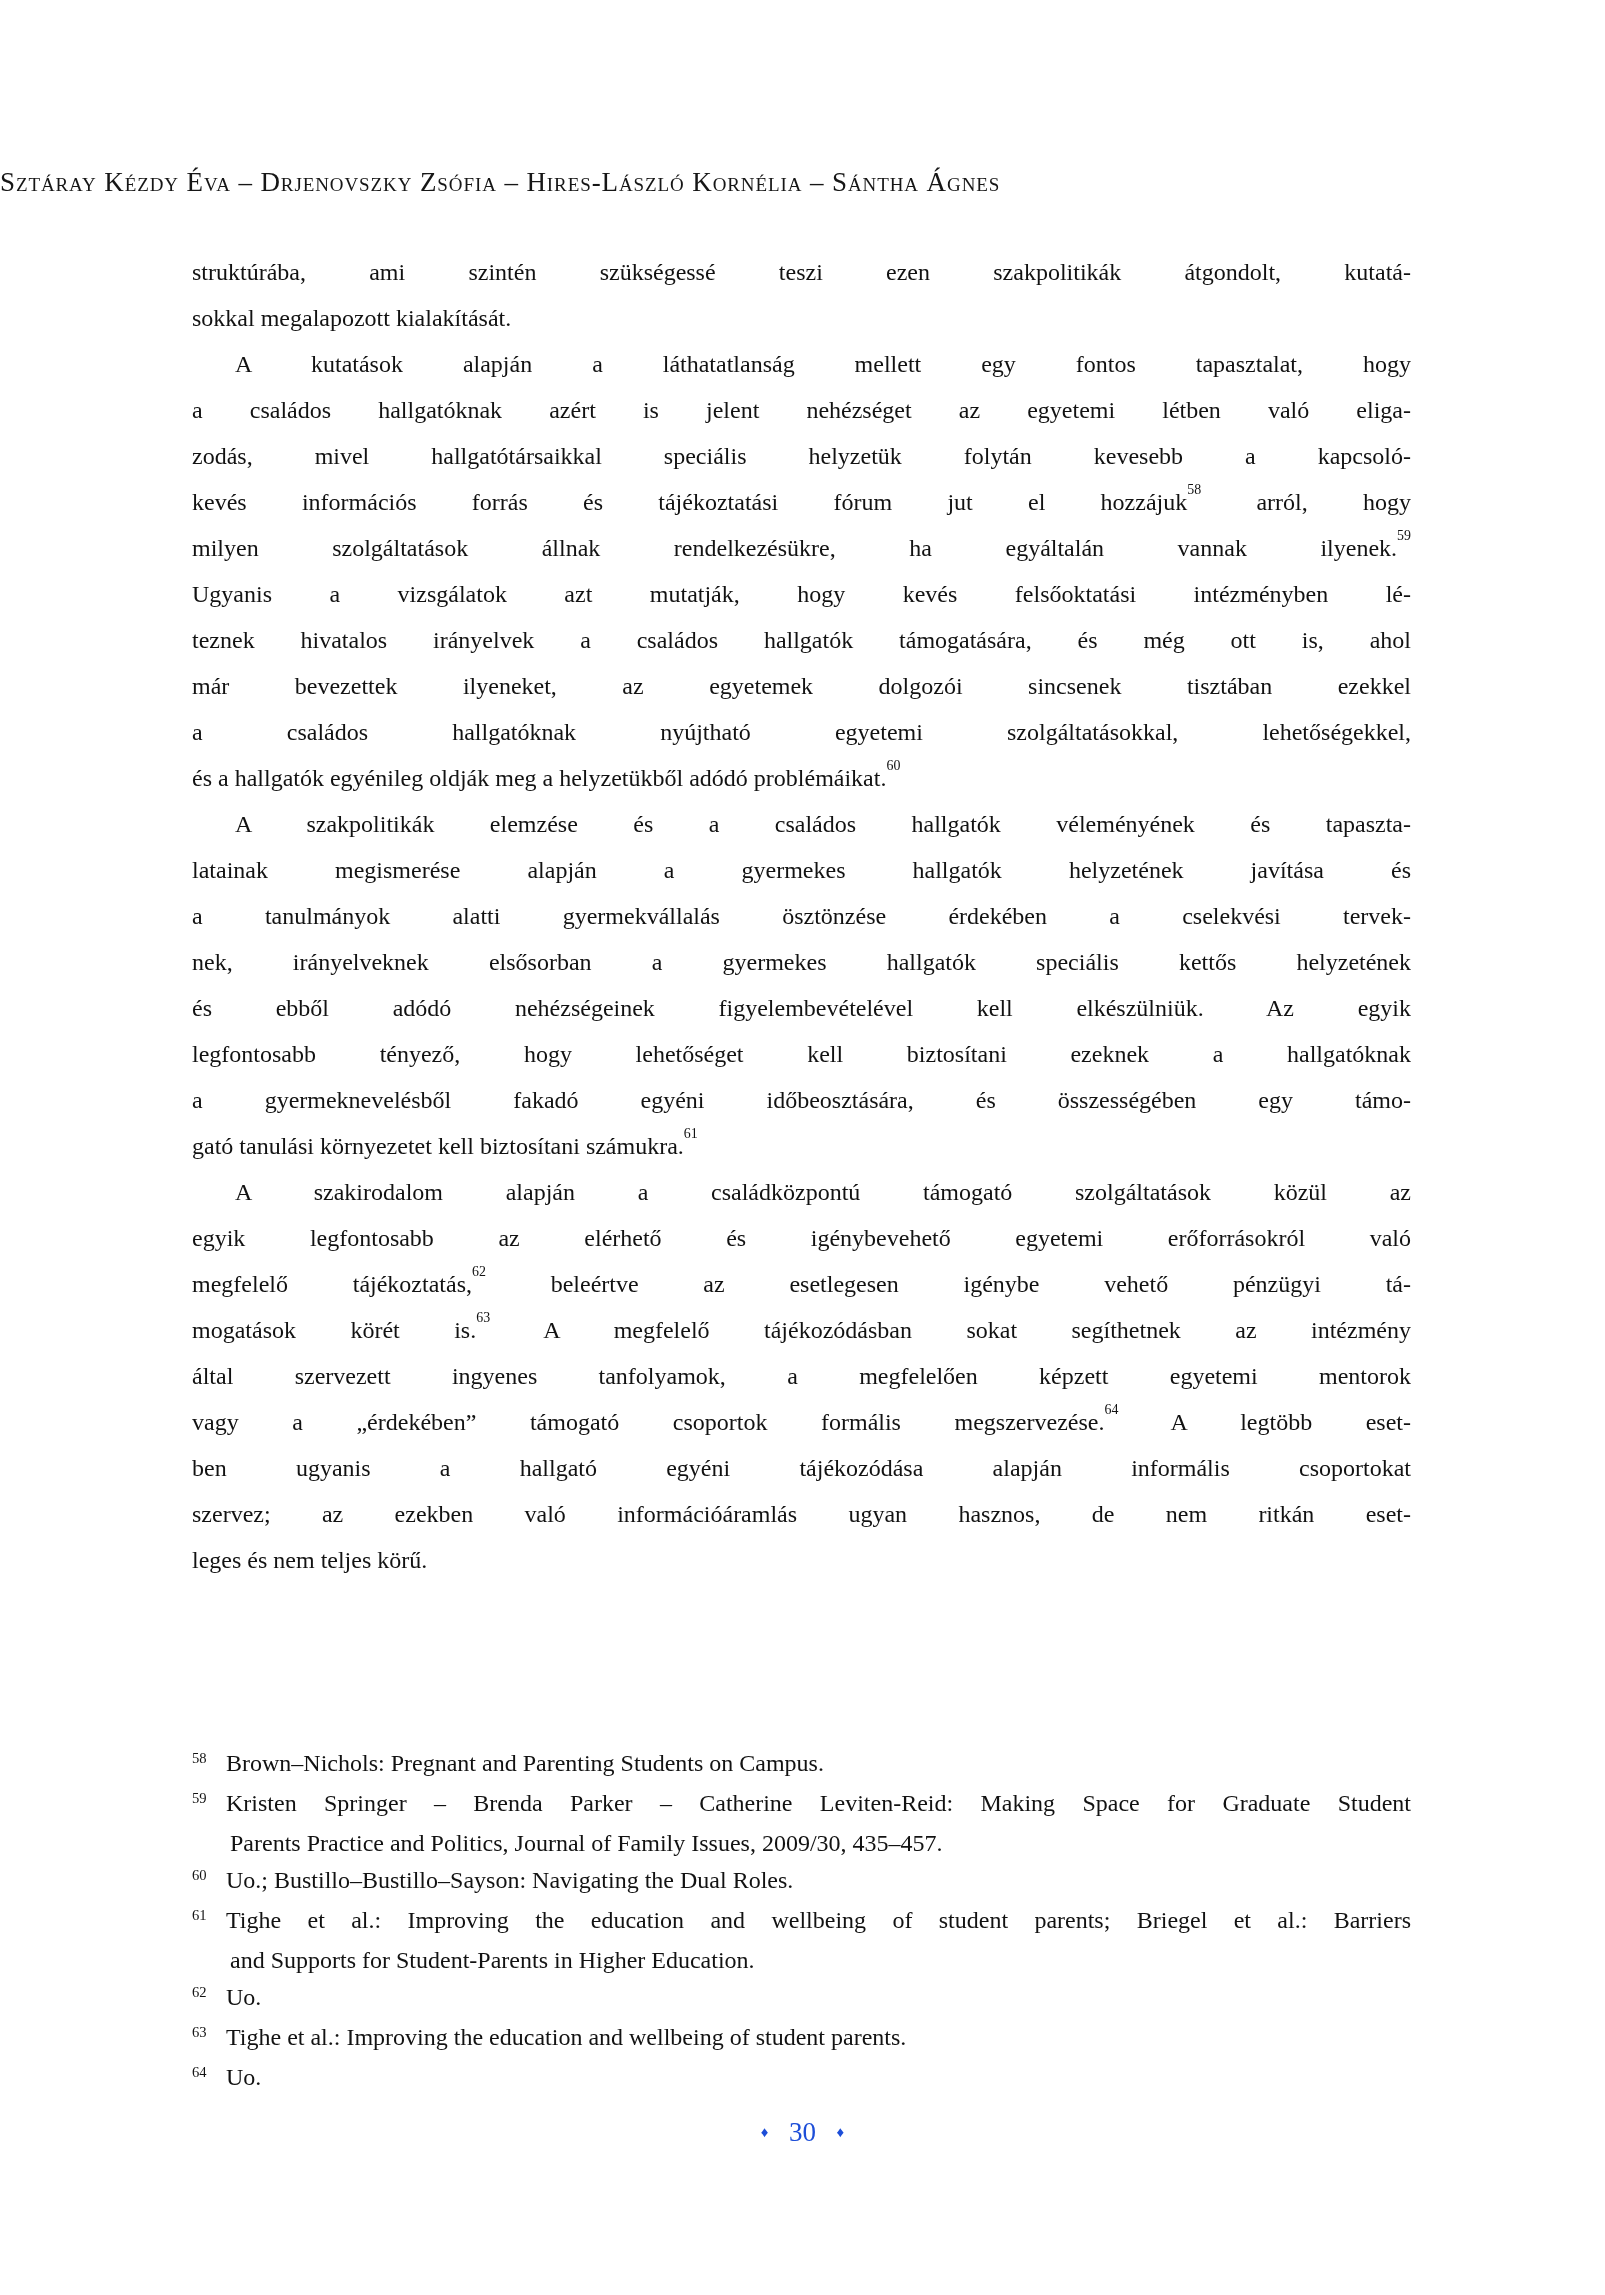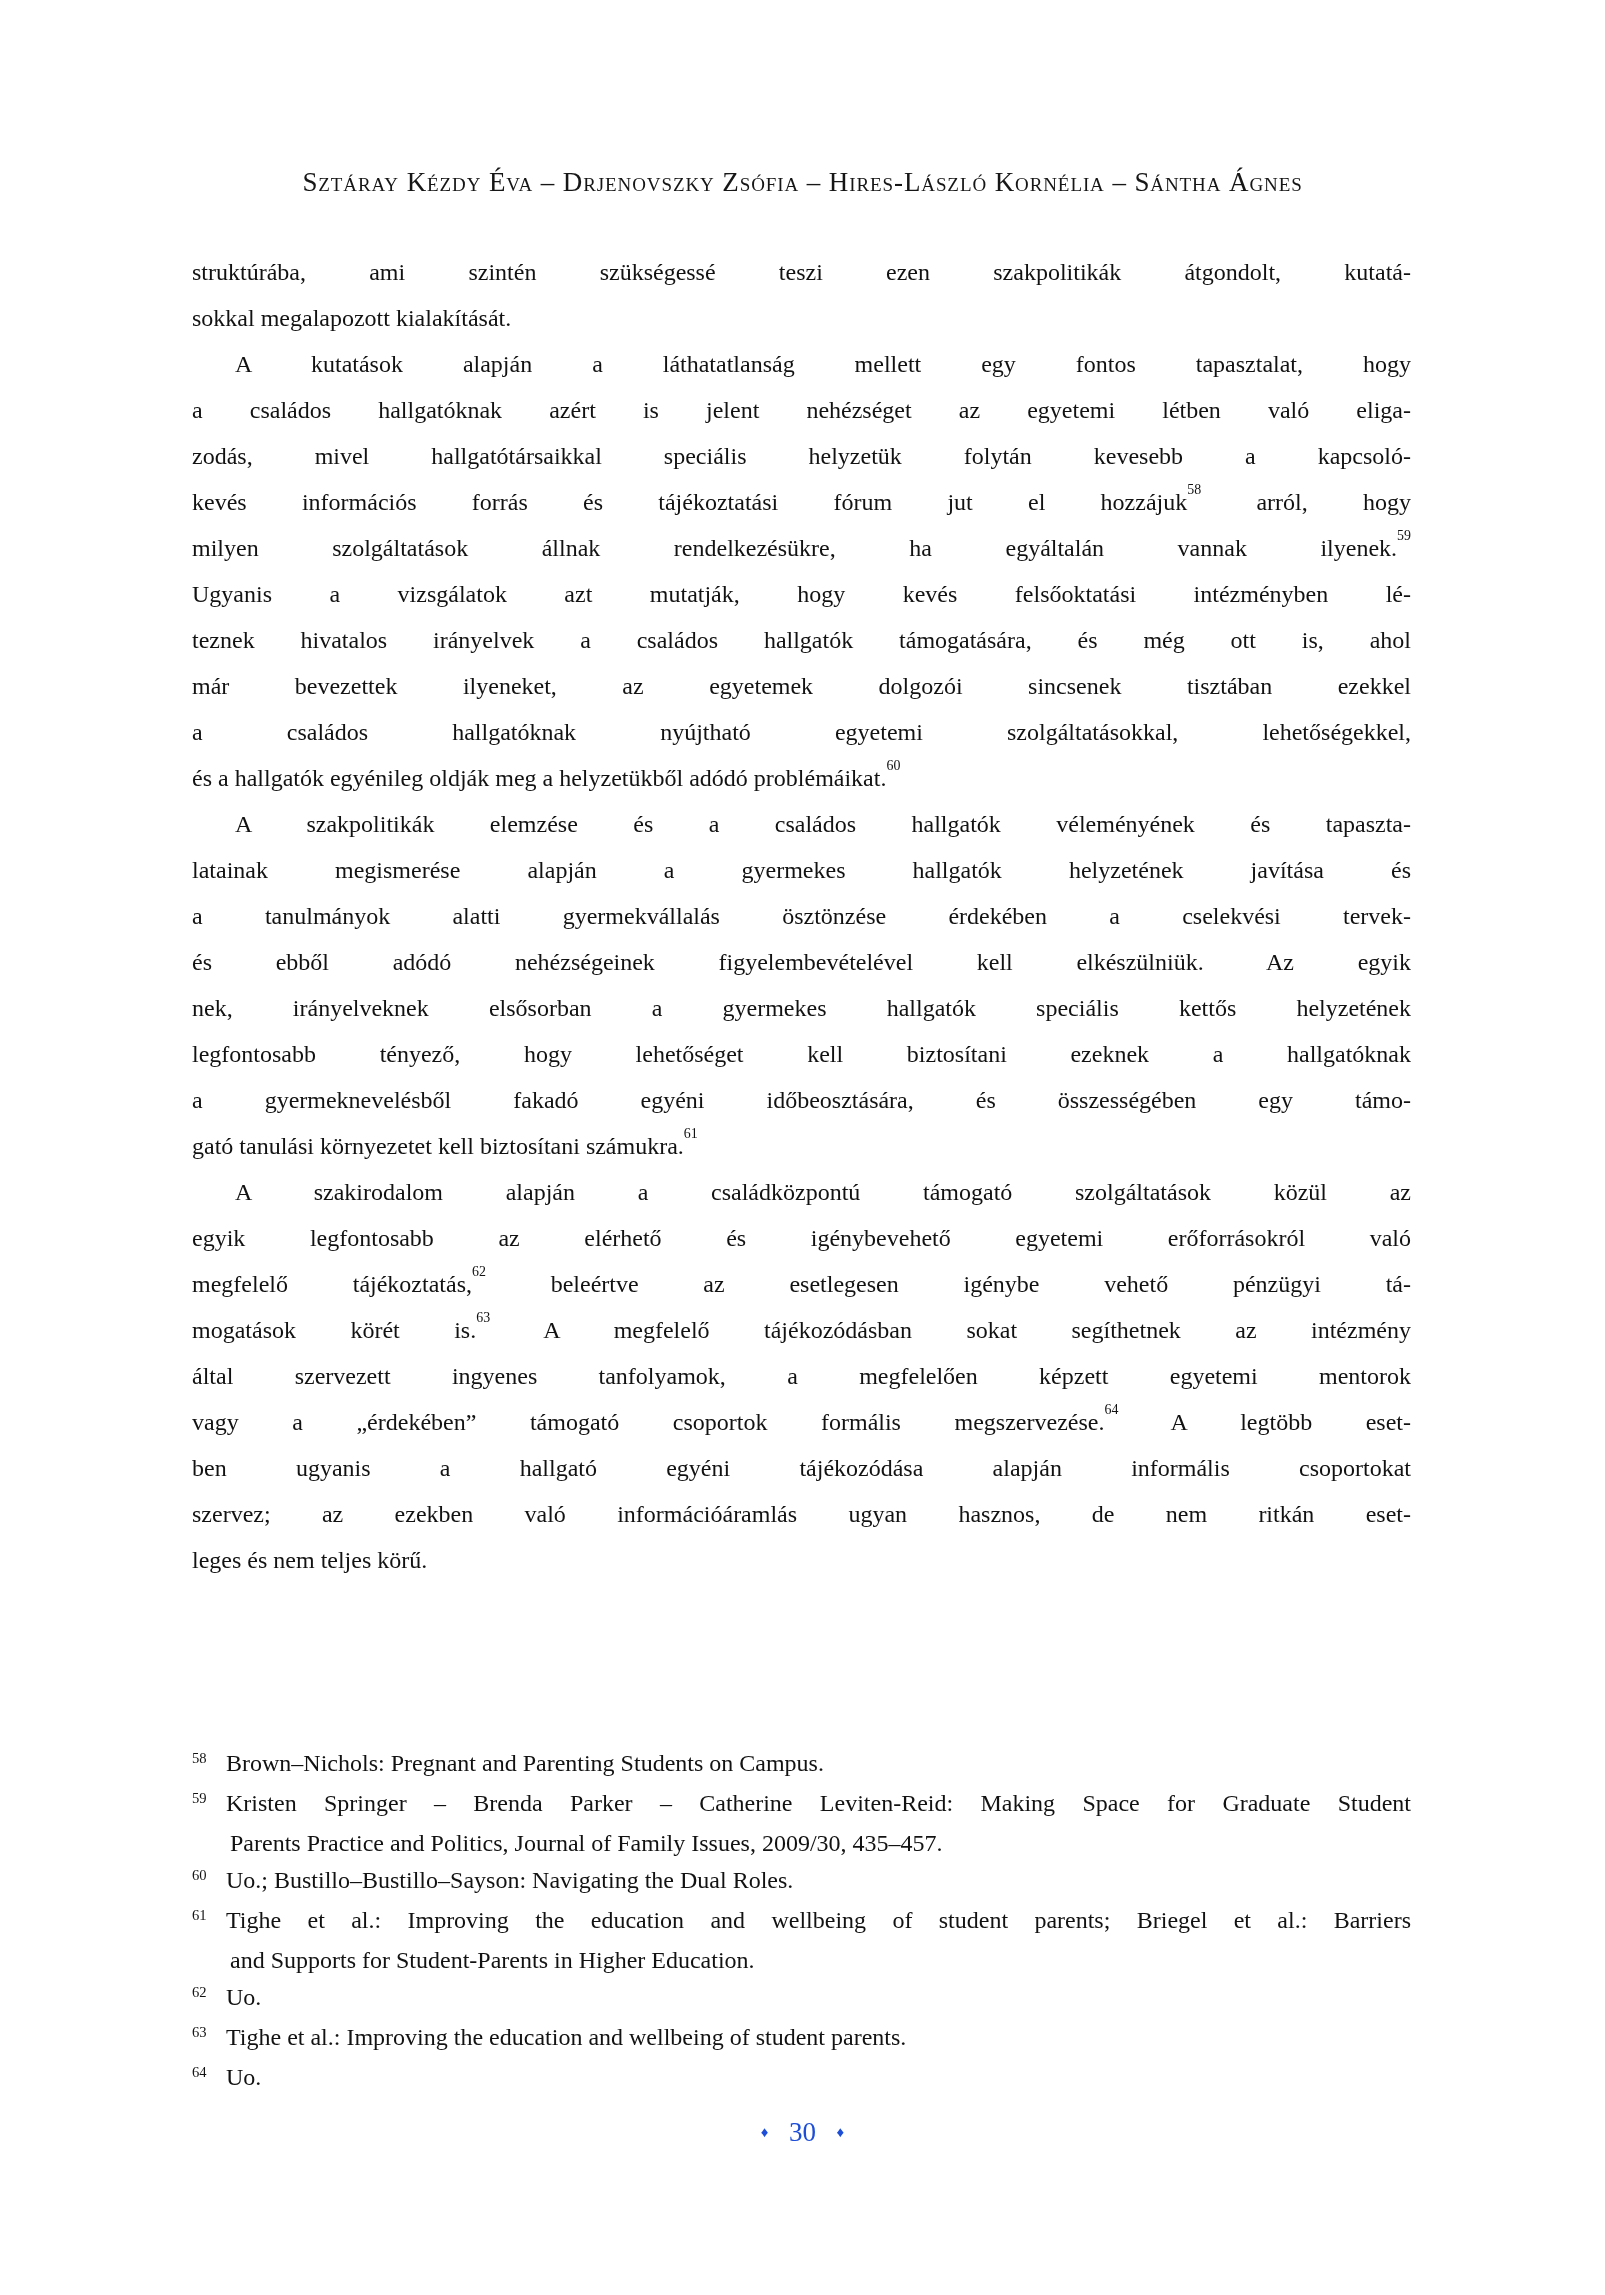--- a/index.html
+++ b/index.html
@@ -6,21 +6,21 @@
   .page{
     position:relative;
     width:1605px;height:2295px;
     background:#ffffff;
     color:#121212;
     font-family:"Liberation Serif","DejaVu Serif",serif;
     overflow:hidden;
   }
   .running-head{
     position:absolute;top:167px;left:0;width:100%;
-    text-align:center;
+    text-align:left;
     font-variant:small-caps;
     font-size:27px;
     letter-spacing:0.9px;
     color:#161616;
     white-space:nowrap;
   }
   .body-text{
     position:absolute;left:192px;top:249px;width:1219px;
     font-size:24px;line-height:46px;
   }
@@ -84,22 +84,22 @@
         <div class="line"><span>Ugyanis a vizsgálatok azt mutatják, hogy kevés felsőoktatási intézményben lé-</span></div>
         <div class="line"><span>teznek hivatalos irányelvek a családos hallgatók támogatására, és még ott is, ahol</span></div>
         <div class="line"><span>már bevezettek ilyeneket, az egyetemek dolgozói sincsenek tisztában ezekkel</span></div>
         <div class="line"><span>a családos hallgatóknak nyújtható egyetemi szolgáltatásokkal, lehetőségekkel,</span></div>
         <div class="line last"><span>és a hallgatók egyénileg oldják meg a helyzetükből adódó problémáikat.</span><sup class="fnref">60</sup></div>
       </div>
       <div>
         <div class="line ind"><span>A szakpolitikák elemzése és a családos hallgatók véleményének és tapaszta-</span></div>
         <div class="line"><span>latainak megismerése alapján a gyermekes hallgatók helyzetének javítása és</span></div>
         <div class="line"><span>a tanulmányok alatti gyermekvállalás ösztönzése érdekében a cselekvési tervek-</span></div>
+        <div class="line"><span>nek, irányelveknek elsősorban a gyermekes hallgatók speciális kettős helyzetének</span></div>
         <div class="line"><span>és ebből adódó nehézségeinek figyelembevételével kell elkészülniük. Az egyik</span></div>
-        <div class="line"><span>nek, irányelveknek elsősorban a gyermekes hallgatók speciális kettős helyzetének</span></div>
         <div class="line"><span>legfontosabb tényező, hogy lehetőséget kell biztosítani ezeknek a hallgatóknak</span></div>
         <div class="line"><span>a gyermeknevelésből fakadó egyéni időbeosztására, és összességében egy támo-</span></div>
         <div class="line last"><span>gató tanulási környezetet kell biztosítani számukra.</span><sup class="fnref">61</sup></div>
       </div>
       <div>
         <div class="line ind"><span>A szakirodalom alapján a családközpontú támogató szolgáltatások közül az</span></div>
         <div class="line"><span>egyik legfontosabb az elérhető és igénybevehető egyetemi erőforrásokról való</span></div>
         <div class="line"><span>megfelelő tájékoztatás,</span><sup class="fnref">62</sup><span> beleértve az esetlegesen igénybe vehető pénzügyi tá-</span></div>
         <div class="line"><span>mogatások körét is.</span><sup class="fnref">63</sup><span> A megfelelő tájékozódásban sokat segíthetnek az intézmény</span></div>
         <div class="line"><span>által szervezett ingyenes tanfolyamok, a megfelelően képzett egyetemi mentorok</span></div>

